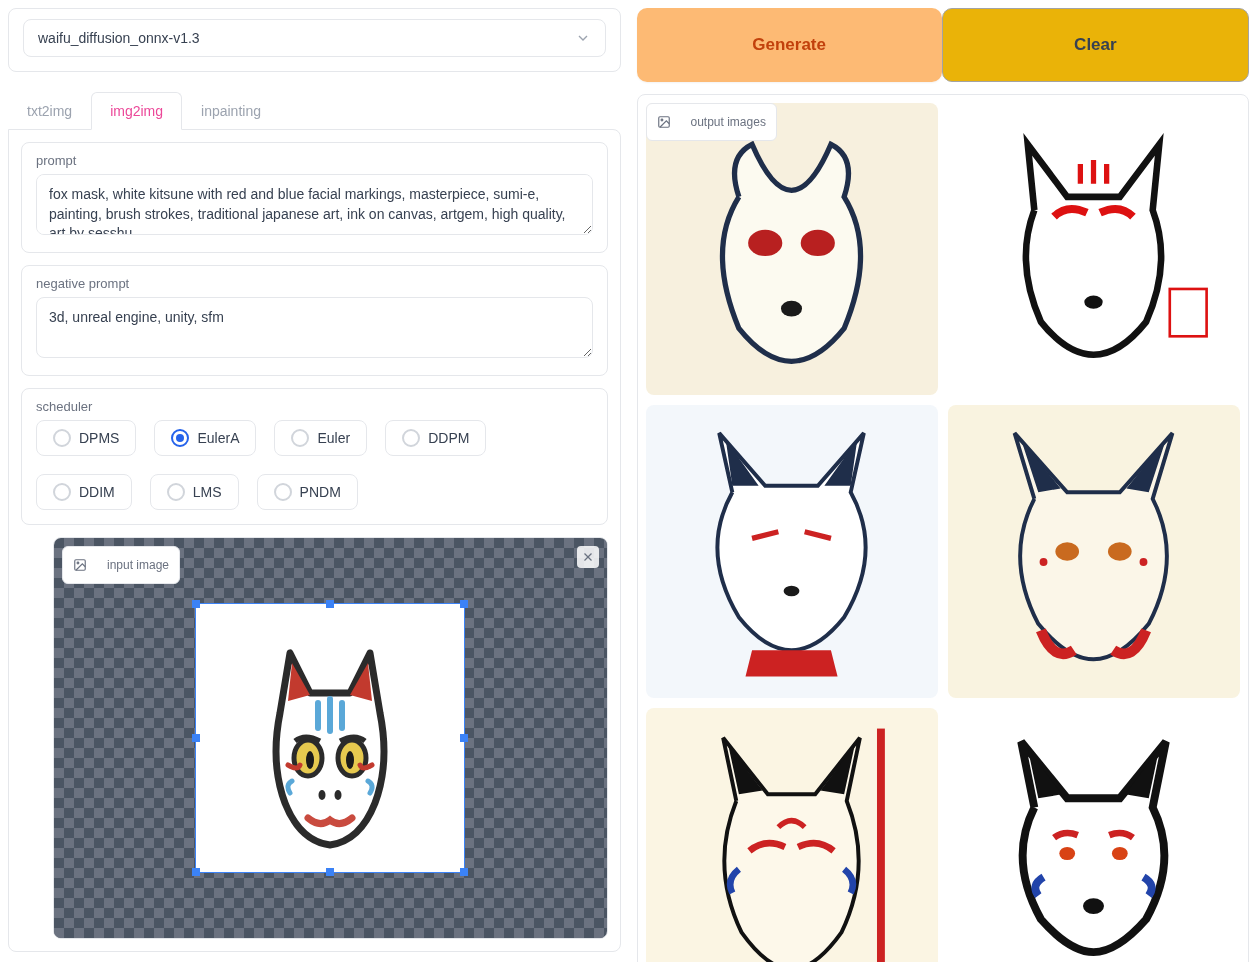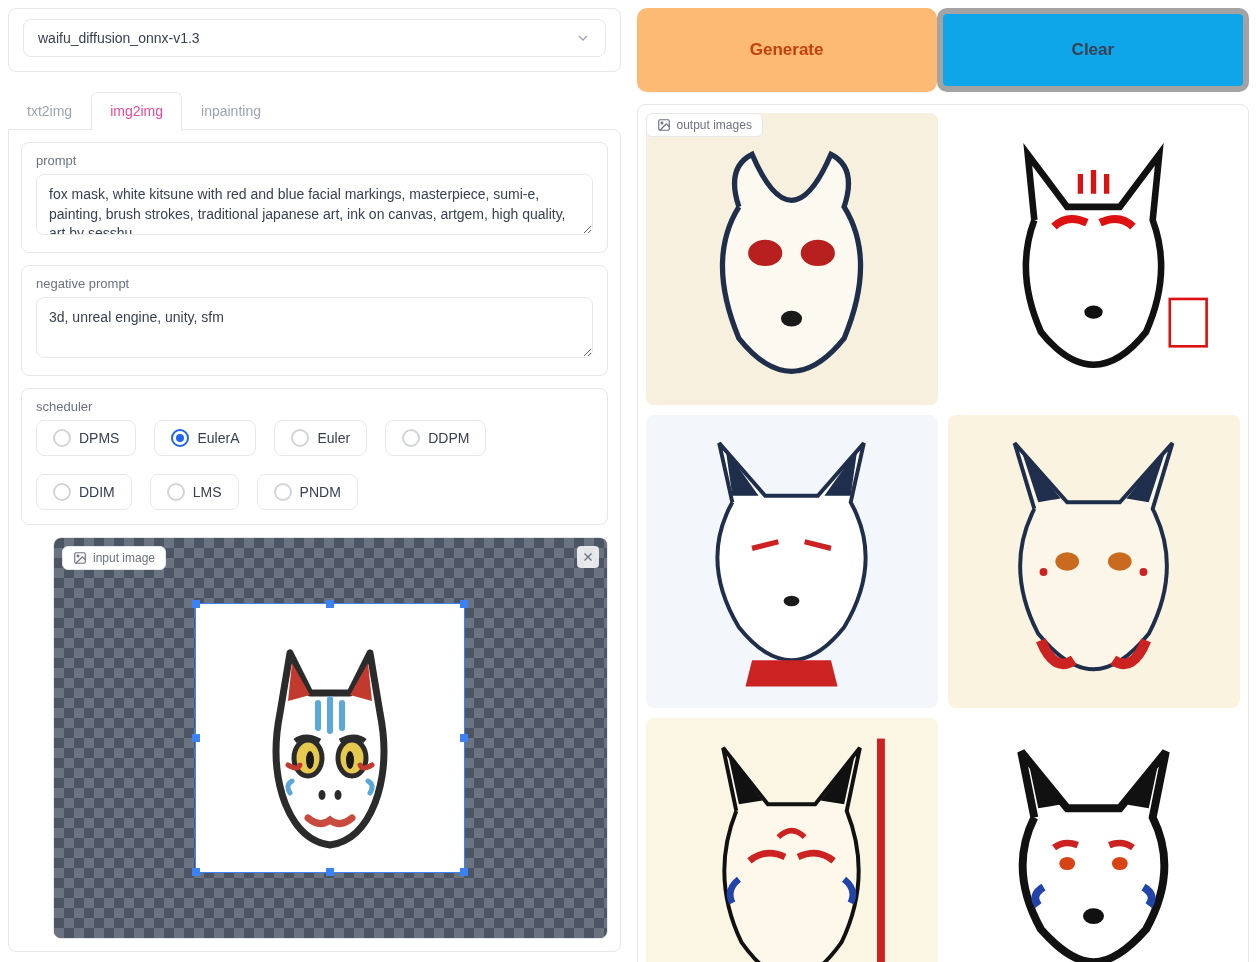--- a/index.html
+++ b/index.html
@@ -21,34 +21,34 @@
 
 .textarea { width: 100%; border: 1px solid #e5e7eb; border-radius: 8px; padding: 10px 12px; font-family: inherit; font-size: 14px; resize: both; color: #374151; line-height: 1.4; }
 
 .scheduler-options { display: flex; flex-wrap: wrap; gap: 18px; }
 .radio-chip { display: flex; align-items: center; gap: 8px; border: 1px solid #e5e7eb; border-radius: 8px; padding: 8px 16px; cursor: pointer; background: #fff; }
 .radio-circle { width: 18px; height: 18px; border-radius: 50%; border: 2px solid #d1d5db; display: flex; align-items: center; justify-content: center; }
 .radio-circle.checked { border-color: #2563eb; }
 .radio-dot { width: 8px; height: 8px; border-radius: 50%; background: #2563eb; }
 
 .image-box { position: relative; border: 1px solid #e5e7eb; border-radius: 8px; overflow: hidden; background: #0c4a6e; margin-top: 8px; margin-left: 32px; }
-.image-badge { position: absolute; top: 8px; left: 8px; background: #fff; border: 1px solid #e5e7eb; border-radius: 6px; padding: 4px 10px; font-size: 12px; color: #6b7280; display: flex; align-items: center; gap: 6px; z-index: 5; }
+.image-badge { position: absolute; top: 8px; left: 8px; background: #fff; border: 1px solid #e5e7eb; border-radius: 6px; padding: 11px 10px; font-size: 12px; color: #6b7280; display: flex; align-items: center; gap: 20px; z-index: 5; }
 .image-close { position: absolute; top: 8px; right: 8px; background: rgba(255,255,255,0.85); border-radius: 4px; width: 22px; height: 22px; display: flex; align-items: center; justify-content: center; cursor: pointer; color: #6b7280; z-index: 5; }
 
 .checker { background-image: linear-gradient(45deg,#6b7280 25%,transparent 25%),linear-gradient(-45deg,#6b7280 25%,transparent 25%),linear-gradient(45deg,transparent 75%,#6b7280 75%),linear-gradient(-45deg,transparent 75%,#6b7280 75%); background-size: 20px 20px; background-position: 0 0,0 10px,10px -10px,-10px 0; background-color: #4b5563; height: 400px; display: flex; align-items: center; justify-content: center; }
 .canvas-frame { background: #fff; border: 1px solid #3b82f6; width: 270px; height: 270px; display: flex; align-items: center; justify-content: center; position: relative; }
 .handle { position: absolute; width: 8px; height: 8px; background: #3b82f6; }
 .h-tl { top:-4px; left:-4px; } .h-tr { top:-4px; right:-4px; } .h-bl { bottom:-4px; left:-4px; } .h-br { bottom:-4px; right:-4px; }
 .h-tm { top:-4px; left:50%; margin-left:-4px; } .h-bm { bottom:-4px; left:50%; margin-left:-4px; }
 .h-ml { left:-4px; top:50%; margin-top:-4px; } .h-mr { right:-4px; top:50%; margin-top:-4px; }
 
 .buttons-row { display: flex; }
 .btn { flex: 1; padding: 26px; border-radius: 10px; font-size: 17px; font-weight: 600; border: none; cursor: pointer; }
 .btn-generate { background: linear-gradient(180deg,#fdba74,#fdba74); color: #c2410c; box-shadow: 0 1px 2px rgba(0,0,0,0.05); }
-.btn-clear { background: #0ea5e9; color: #374151; border: 6px solid #a3a3a3; }
+.btn-clear { background: #eab308; color: #374151; border: 1px solid #a3a3a3; }
 
 .output-area { position: relative; border: 1px solid #e5e7eb; border-radius: 8px; background: #fff; flex: 1; overflow: auto; padding: 8px; }
 .output-grid { display: grid; grid-template-columns: 1fr 1fr; gap: 10px; }
 .thumb { background: #f9f5ea; border-radius: 8px; aspect-ratio: 1/1; display: flex; align-items: center; justify-content: center; overflow: hidden; }
 
 svg { display: block; }
 .icon-sm { width: 14px; height: 14px; }
 </style>
 </head>
 <body>

